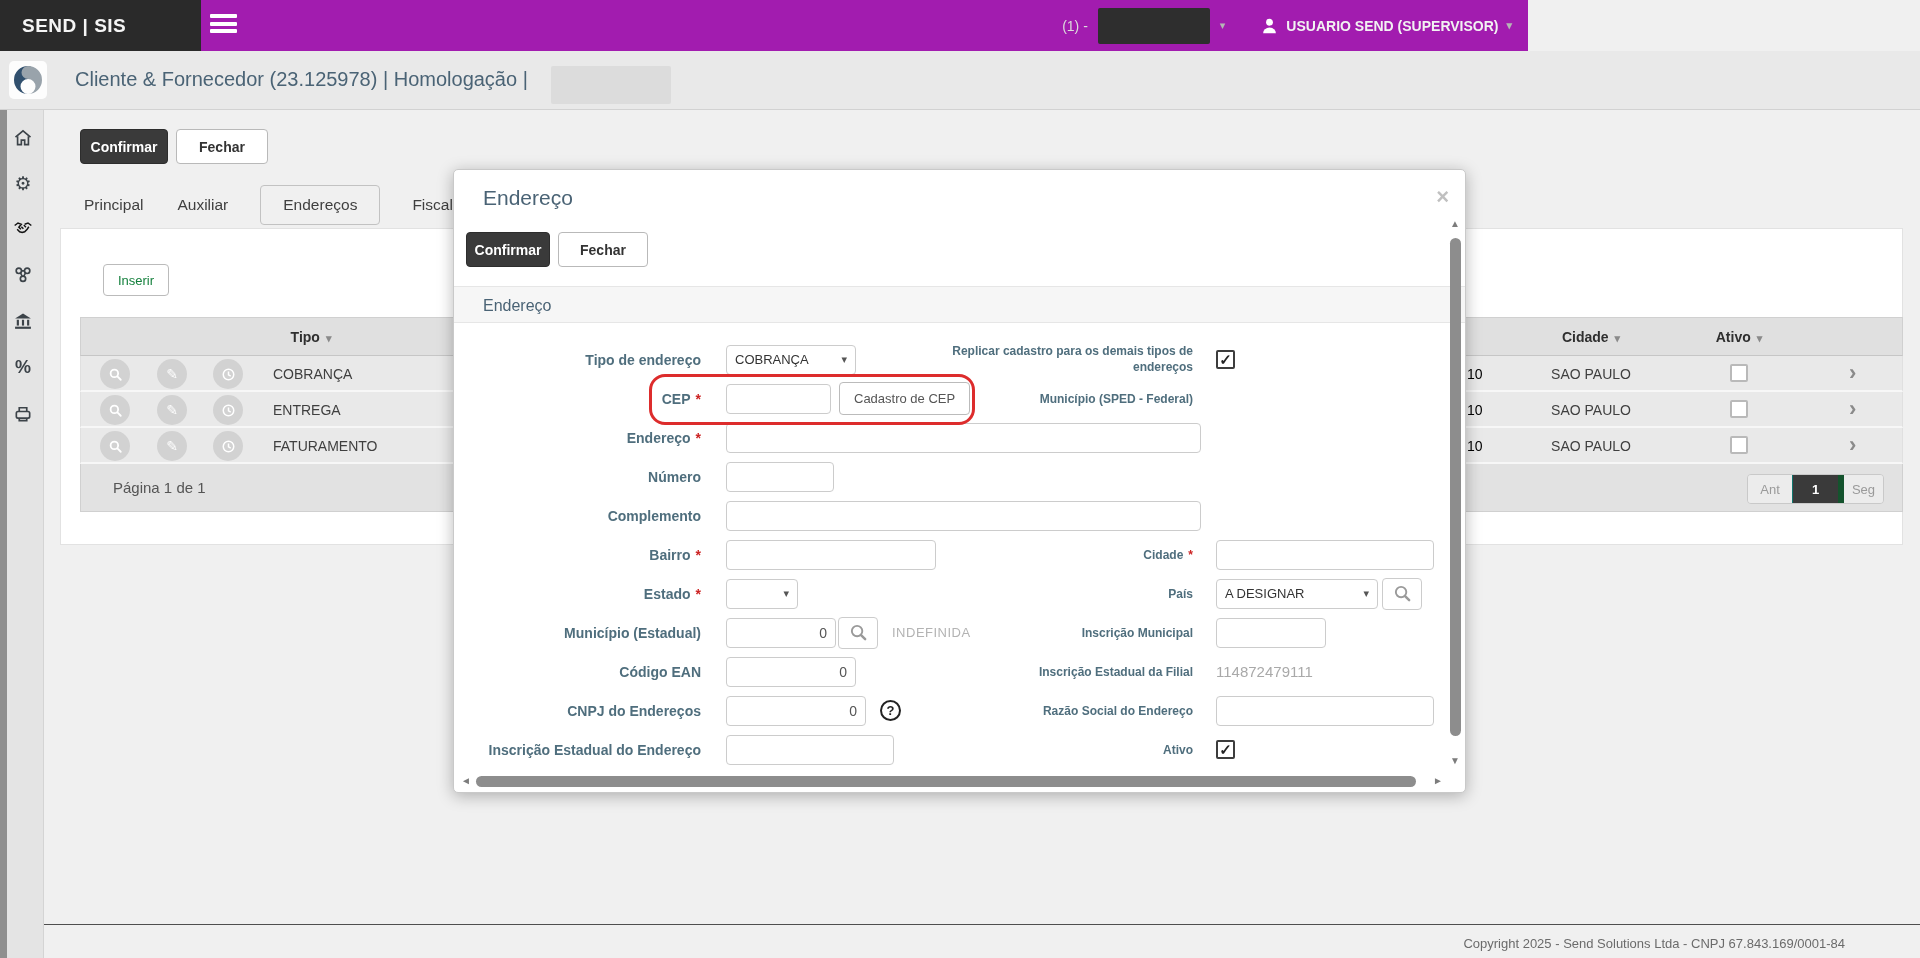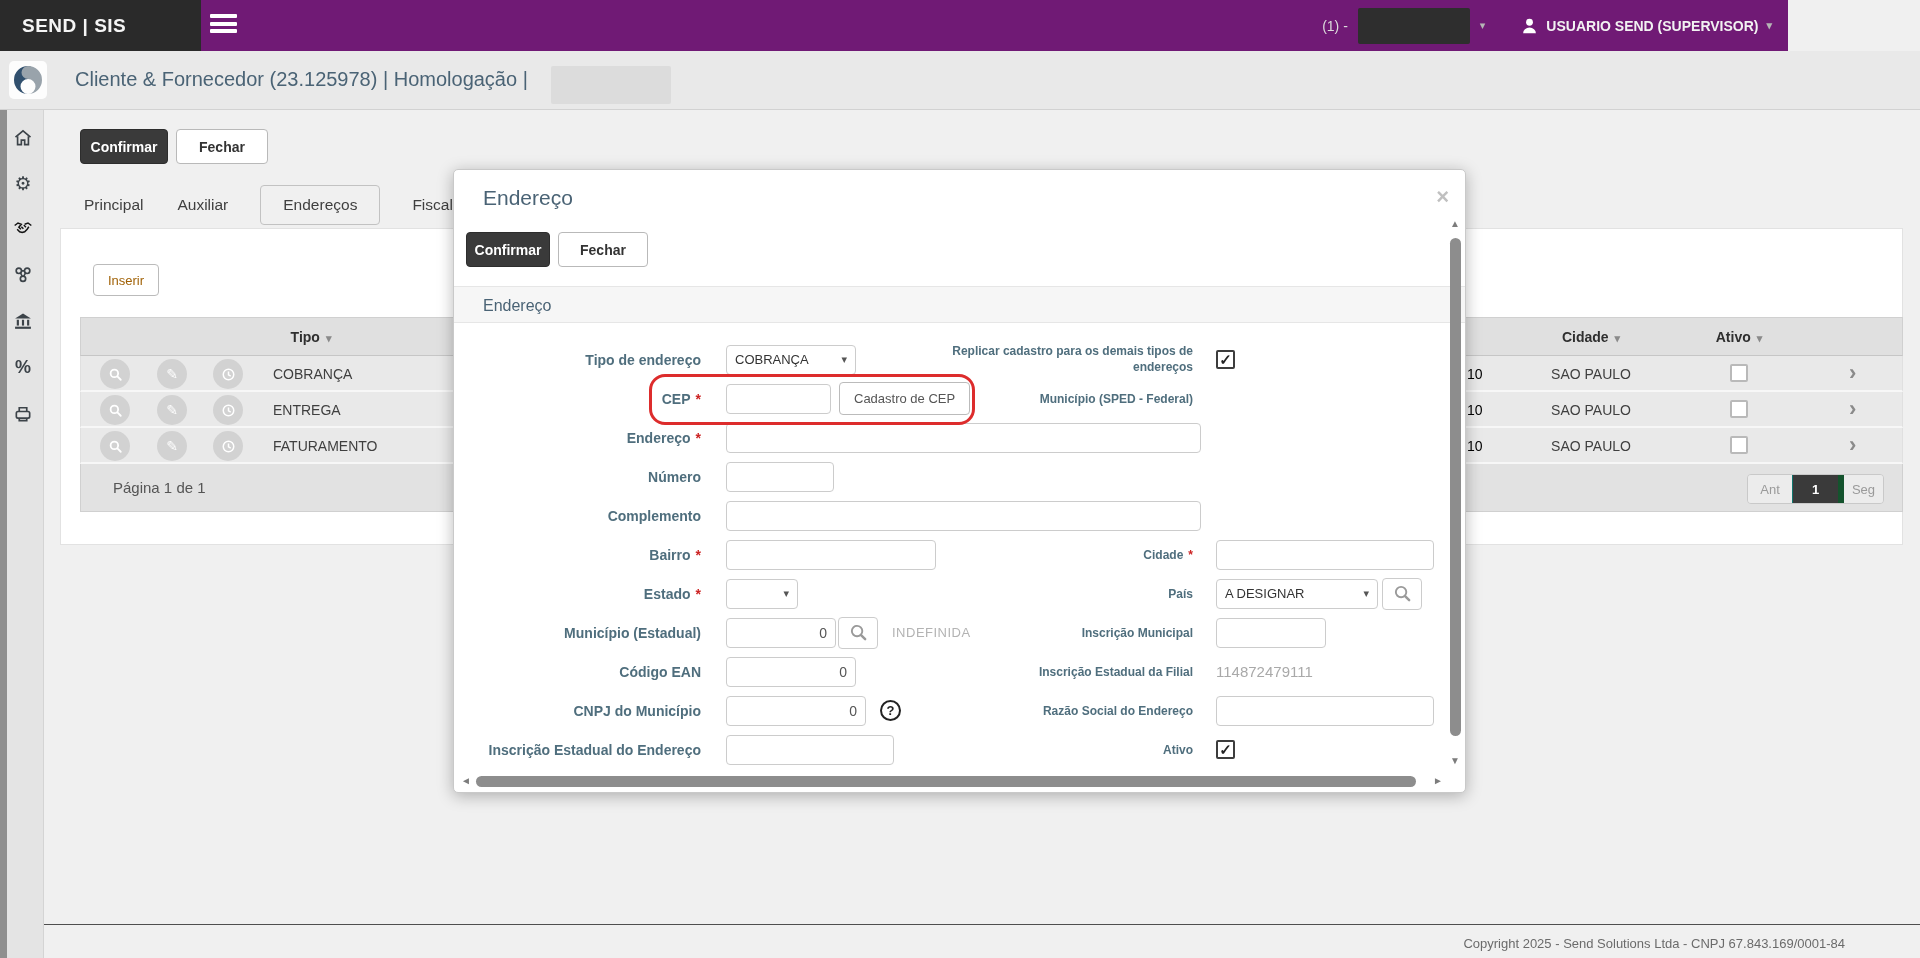--- a/index.html
+++ b/index.html
@@ -4,21 +4,21 @@
 <style>
   * { margin:0; padding:0; box-sizing:border-box; }
   html,body { width:1920px; height:958px; }
   body {
     position:relative; overflow:hidden;
     background:#f0f0f0;
     font-family:"Liberation Sans", sans-serif;
     color:#444;
   }
   
-  .navbar { position:absolute; left:0; top:0; width:1788px; height:51px; background:#701a75; z-index:20; }
+  .navbar { position:absolute; left:0; top:0; width:1528px; height:51px; background:#a21caf; z-index:20; }
   .brand  { position:absolute; left:0; top:0; width:201px; height:51px; background:#2a2a2a;
             color:#f5f5f5; font-size:19px; font-weight:bold; line-height:51px; padding-left:22px; letter-spacing:.5px; }
   .hamburger { position:absolute; left:210px; top:14px; width:27px; height:23px; cursor:pointer; }
   .hamburger i { display:block; height:4px; background:#fff; border-radius:1px; margin-bottom:3.5px; }
   .nav-right { position:absolute; right:16px; top:0; height:51px; display:flex; align-items:center; gap:10px; }
   .nav-prefix { color:#dcdcdc; font-size:14px; }
   .nav-redacted { width:112px; height:36px; background:#2e2e2e; border-radius:2px; }
   .nav-caret { color:#b5b5b5; font-size:11px; }
   .nav-user { display:flex; align-items:center; gap:8px; margin-left:26px; color:#f2f2f2; font-size:14px; font-weight:600; cursor:pointer; }
   
@@ -38,22 +38,22 @@
   .btn-light{ background:#fff; border:1px solid #b9b9b9; color:#333; font-weight:bold; font-size:14px;
               border-radius:4px; display:inline-flex; align-items:center; justify-content:center; cursor:pointer; }
   #btn-confirm-main { position:absolute; left:80px; top:129px; width:88px; height:35px; z-index:5; }
   #btn-close-main   { position:absolute; left:176px; top:129px; width:92px; height:35px; z-index:5; }
   
   .tabs { position:absolute; left:82px; top:183px; height:43px; display:flex; align-items:center; gap:30px; z-index:5; }
   .tab { font-size:15.5px; color:#3f3f3f; padding:10px 2px; cursor:pointer; }
   .tab.active { border:1px solid #c2c2c2; border-radius:4px; padding:10px 22px; background:#f0f0f0; }
   
   .panel { position:absolute; left:60px; top:228px; width:1843px; height:317px; background:#fff; border:1px solid #e2e2e2; z-index:1; }
-  #btn-insert { position:absolute; left:93px; top:264px; width:66px; height:32px; background:#fff; border:1px solid #bbb;
-                border-radius:4px; color:#a16207; font-size:13px; display:flex; align-items:center; justify-content:center; cursor:pointer; z-index:2;}
+  #btn-insert { position:absolute; left:103px; top:264px; width:66px; height:32px; background:#fff; border:1px solid #bbb;
+                border-radius:4px; color:#15803d; font-size:13px; display:flex; align-items:center; justify-content:center; cursor:pointer; z-index:2;}
   .table { position:absolute; left:80px; top:317px; width:1823px; z-index:2; font-size:14px; }
   .thead { position:relative; height:39px; background:#e0e0e0; border:1px solid #d0d0d0; border-bottom:1px solid #c6c6c6;text-decoration:underline; }
   .th { position:absolute; top:0; line-height:39px; font-weight:bold; color:#2f2f2f; text-align:center; cursor:pointer; }
   .th .caret { color:#8a8a8a; font-size:11px; margin-left:6px; }
   .trow { position:relative; height:36px; background:#e9e9e9; border-bottom:2px solid #f7f7f7; border-left:1px solid #e0e0e0; border-right:1px solid #e0e0e0; }
   .acirc { position:absolute; top:3px; width:30px; height:30px; border-radius:50%; background:#d2d2d2; color:#fff;
            display:flex; align-items:center; justify-content:center; font-size:14px; cursor:pointer; }
   .acirc svg { width:15px; height:15px; }
   .cell-tipo { position:absolute; left:192px; line-height:36px; color:#3f3f3f; }
   .cell-frag { position:absolute; left:1386px; line-height:36px; color:#000000; }
@@ -417,21 +417,21 @@
       <div class="zl">
         <input class="inp num" style="width: 130px;" value="0">
         <div class="lr">Inscrição Estadual da Filial</div>
       </div>
       <div class="zr">
           <span class="ro-value">114872479111</span>
         </div>
     </div>
 
     <div class="mrow">
-      <div class="ll"><span>CNPJ do Município</span></div>
+      <div class="ll"><span>CNPJ do Endereços</span></div>
       <div class="zl">
         <input class="inp num" style="width: 140px;" value="0">
         <span class="help">?</span>
         <div class="lr">Razão Social do Endereço</div>
       </div>
       <div class="zr">
           <input class="inp" style="width: 218px;" value="">
         </div>
     </div>
 

